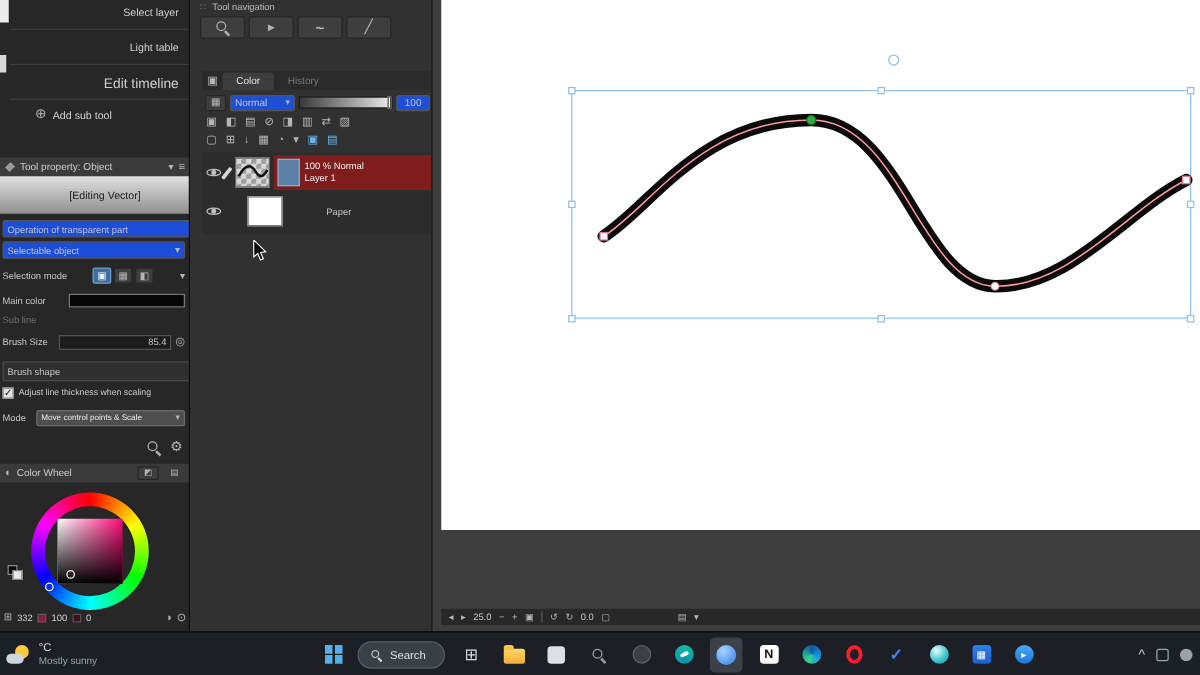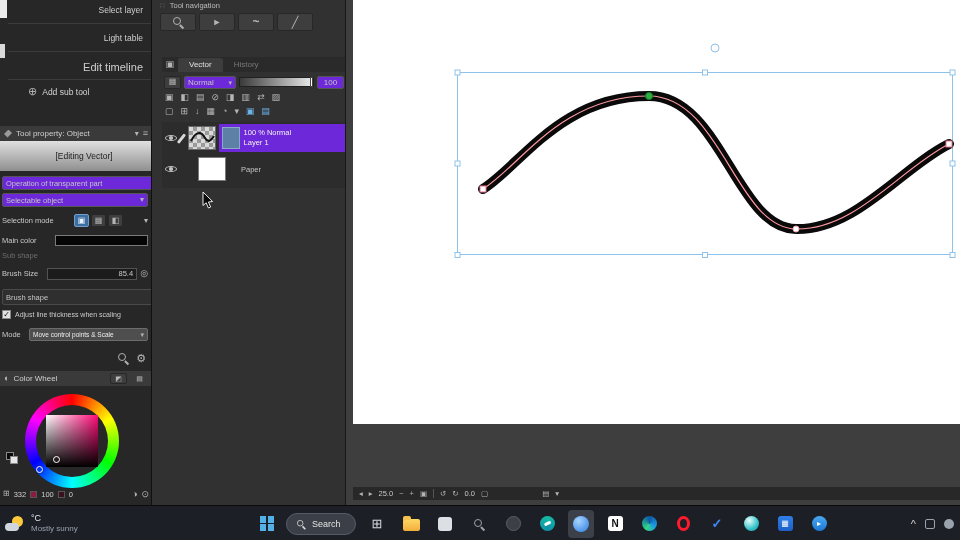--- a/index.html
+++ b/index.html
@@ -5,21 +5,21 @@
   *{margin:0;padding:0;box-sizing:border-box}
   html,body{width:960px;height:540px;background:#000}
   #screen{position:relative;width:960px;height:540px;overflow:hidden;
     background:#262626;color:#c8c8c8;font-family:"Liberation Sans",sans-serif;font-size:8px}
   .abs{position:absolute}
   .row{display:flex;align-items:center}
   .col{display:flex;flex-direction:column}
   .ib{display:inline-flex;align-items:center;justify-content:center;color:#b5b5b5;line-height:1}
   .tbtn{background:#3e3e3e;border:1px solid #272727;border-radius:2px}
   .hdr{background:#3a3a3a;display:flex;align-items:center;color:#cfcfcf}
-  .dd{background:#6d28d9;border:1px solid #555;border-radius:2px;display:flex;align-items:center;
+  .dd{background:#1d4ed8;border:1px solid #555;border-radius:2px;display:flex;align-items:center;
       justify-content:space-between;padding:0 3px;color:#c4c4c4}
   .divider{height:1px;background:#3b3b3b}
   
   .eye{position:relative;width:12px;height:11px;display:inline-block}
   .eye::before{content:"";position:absolute;left:0;top:2.5px;right:0;bottom:2.5px;border:1px solid #c2c2c2;border-radius:50%}
   .eye::after{content:"";position:absolute;left:4.2px;top:3.8px;width:3.6px;height:3.6px;background:#c2c2c2;border-radius:50%}
   .mag{position:relative;width:12px;height:12px;display:inline-block;color:#b0b0b0}
   .mag::before{content:"";position:absolute;left:1px;top:1px;width:6px;height:6px;border:1.6px solid currentColor;border-radius:50%}
   .mag::after{content:"";position:absolute;left:8.2px;top:8.2px;width:4.5px;height:1.7px;background:currentColor;transform:rotate(45deg);transform-origin:0 50%}
   .pen{display:inline-block;width:2.6px;height:11px;background:#d8d8d8;transform:rotate(38deg);border-radius:1px}
@@ -89,21 +89,21 @@
         <span style="font-size:8px">◧</span>
         </span>
       <span style="flex:1"></span>
       <span class="ib" style="font-size:8px">▾</span>
     </div>
 
     <div class="abs row" style="left:2px;top:233px;width:146px;height:14px;gap:5px;font-size:7.5px">
       <span style="width:48px">Main color</span>
       <span style="flex:1;height:11px;background:#060606;border:1px solid #7a7a7a"></span>
     </div>
-    <div class="abs" style="left:2px;top:251px;font-size:7.5px;color:#6d6d6d">Sub shape</div>
+    <div class="abs" style="left:2px;top:251px;font-size:7.5px;color:#6d6d6d">Sub line</div>
 
     <div class="abs row" style="left:2px;top:266px;width:146px;height:15px;gap:3px;font-size:7.5px">
       <span style="width:42px">Brush Size</span>
       <span style="flex:1;height:12px;background:#1c1c1c;border:1px solid #525252;display:flex;align-items:center;justify-content:flex-end;padding:4px 3px">
         <span>85.4</span>
       </span>
       <span class="ib" style="font-size:9px">◎</span>
     </div>
 
     <div class="abs dd" style="left:2px;top:289px;width:160px;height:16px;font-size:7.5px;background:#2f2f2f;border-color:#4a4a4a">
@@ -186,21 +186,21 @@
       <span class="ib tbtn" style="width:36px;height:18px">
         <span style="font-size:12px;font-weight:bold">~</span>
         </span>
       <span class="ib tbtn" style="width:36px;height:18px">
         <span style="font-size:11px">╱</span>
         </span>
     </div>
 
     <div class="abs row" style="left:10px;top:57px;width:183px;height:15px;background:#2a2a2a">
       <span class="ib" style="width:16px;font-size:9px">▣</span>
-      <span style="font-size:8px;color:#e2e2e2;background:#3d3d3d;padding:2.5px 11px;border-radius:3px 3px 0 0">Vector</span>
+      <span style="font-size:8px;color:#e2e2e2;background:#3d3d3d;padding:2.5px 11px;border-radius:3px 3px 0 0">Color</span>
       <span style="font-size:8px;color:#787878;padding:2.5px 11px">History</span>
     </div>
 
     <div class="abs row" style="left:12px;top:75px;width:180px;height:14px;gap:3px">
       <span class="ib tbtn" style="width:17px;height:13px">
         <span style="font-size:8px">▦</span>
         </span>
       <span class="dd" style="width:52px;height:13px;font-size:8px">
         <span>Normal</span>
         <span class="ib" style="font-size:7px">▾</span>
@@ -236,33 +236,33 @@
 
     <div class="abs" style="left:10px;top:122px;width:183px;height:66px;background:#2c2c2c">
       <div class="abs row" style="left:0;top:2px;width:183px;height:28px;gap:3px">
         <span class="eye" style="margin-left:3px"></span>
         <span class="pen"></span>
         <span class="checker" style="width:28px;height:24px;position:relative;margin-left:2px">
           <svg width="26" height="22" style="position:absolute;left:0;top:0">
             <path d="M2,14 C7,4 12,4 16,11 C19,16 22,14 25,9" fill="none" stroke="#111" stroke-width="2"></path>
           </svg>
         </span>
-        <span class="row" style="flex:1;height:28px;background:#6d28d9;gap:4px;padding:2px 3px">
+        <span class="row" style="flex:1;height:28px;background:#7f1d1d;gap:4px;padding:2px 3px">
           <span style="width:18px;height:22px;background:#5d81a6;border:1px solid #8aa9c9"></span>
           <span class="col" style="font-size:7.5px;color:#f2f2f2;line-height:1.4">
             <span>100 % Normal</span>
             <span>Layer 1</span>
           </span>
         </span>
       </div>
       <div class="abs row" style="left:0;top:33px;width:183px;height:28px;gap:3px">
         <span class="eye" style="margin-left:3px"></span>
         <span style="width:13px"></span>
         <span style="width:28px;height:24px;background:#ffffff;border:1px solid #7a7a7a;margin-left:2px"></span>
-        <span style="font-size:7.5px;color:#c4c4c4;margin-left:12px">Paper</span>
+        <span style="font-size:7.5px;color:#c4c4c4;margin-left:32px">Paper</span>
       </div>
     </div>
 
     <svg class="abs" style="left:50px;top:192px" width="12" height="18" viewBox="0 0 12 18">
       <path d="M1,0 L1,13.5 L4.2,10.8 L6.4,16 L8.7,15 L6.4,10 L10.6,9.5 Z" fill="#0a0a0a" stroke="#fff" stroke-width="0.9"></path>
     </svg>
   </div>
 
   <div class="abs" style="left:345px;top:0;width:615px;height:505px;background:#3e3e3e;border-left:1px solid #181818">
 

